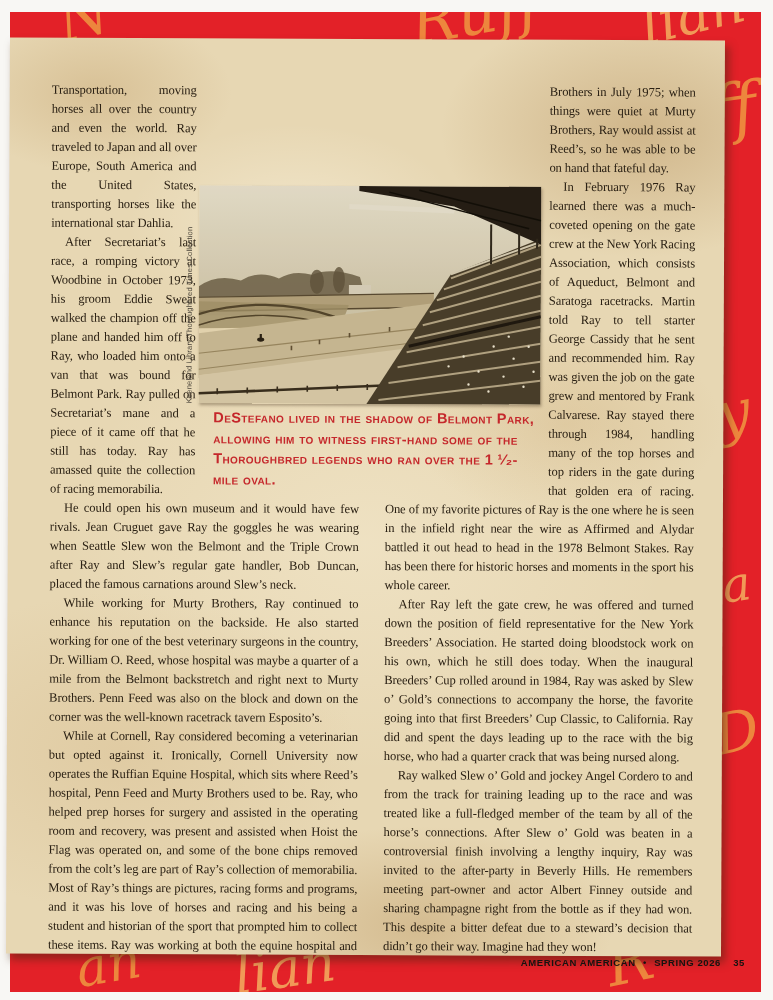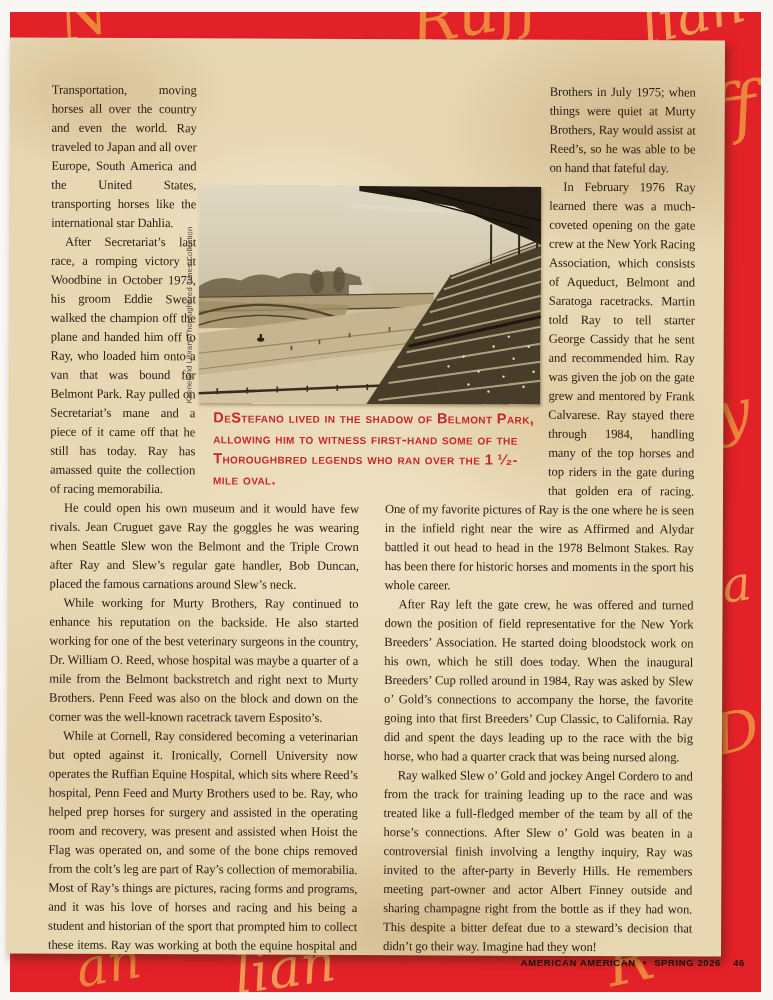--- a/index.html
+++ b/index.html
@@ -182,16 +182,16 @@
     </div>
 
     <div class="pull-quote">DeStefano lived in the shadow of Belmont Park, allowing him to witness first-hand some of the Thoroughbred legends who ran over the 1 ¹⁄₂-mile oval.</div>
 
   </div>
 
   <div class="footer">
     <span>AMERICAN AMERICAN</span>
     <span class="sep">•</span>
     <span>SPRING 2026</span>
-    <span class="pagenum">46</span>
+    <span class="pagenum">35</span>
   </div>
 
 </div>
 
 </body></html>

